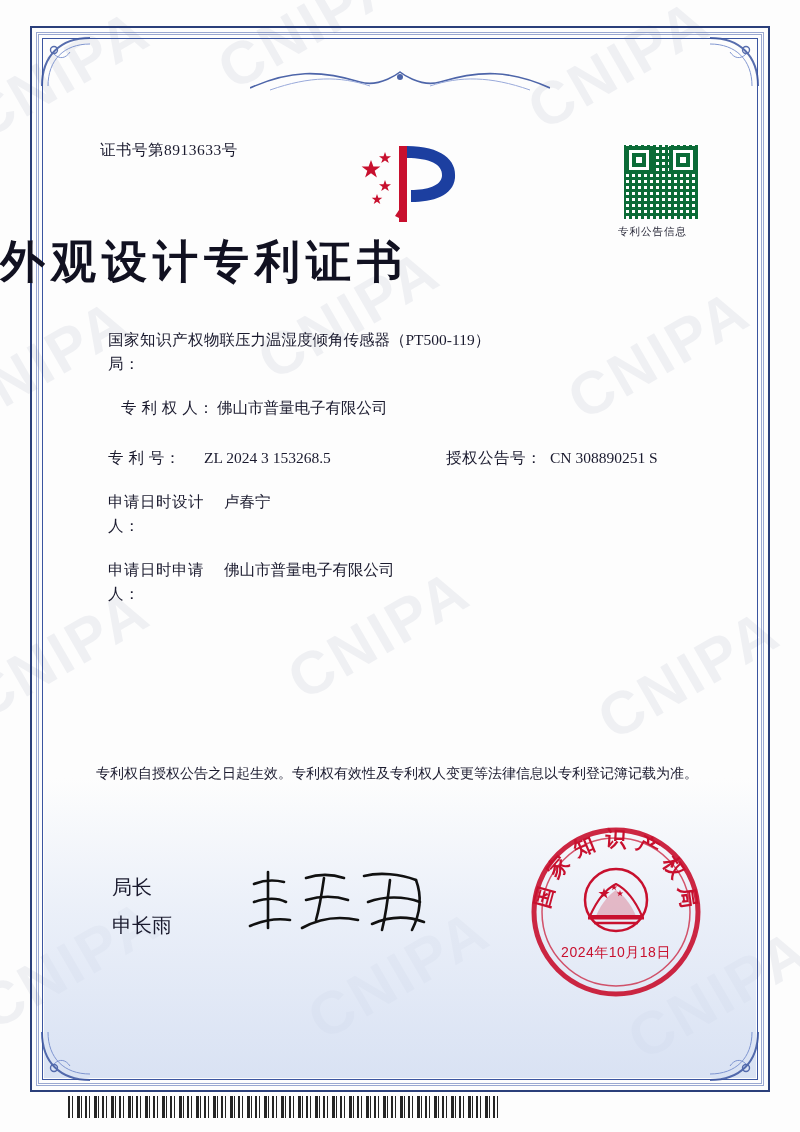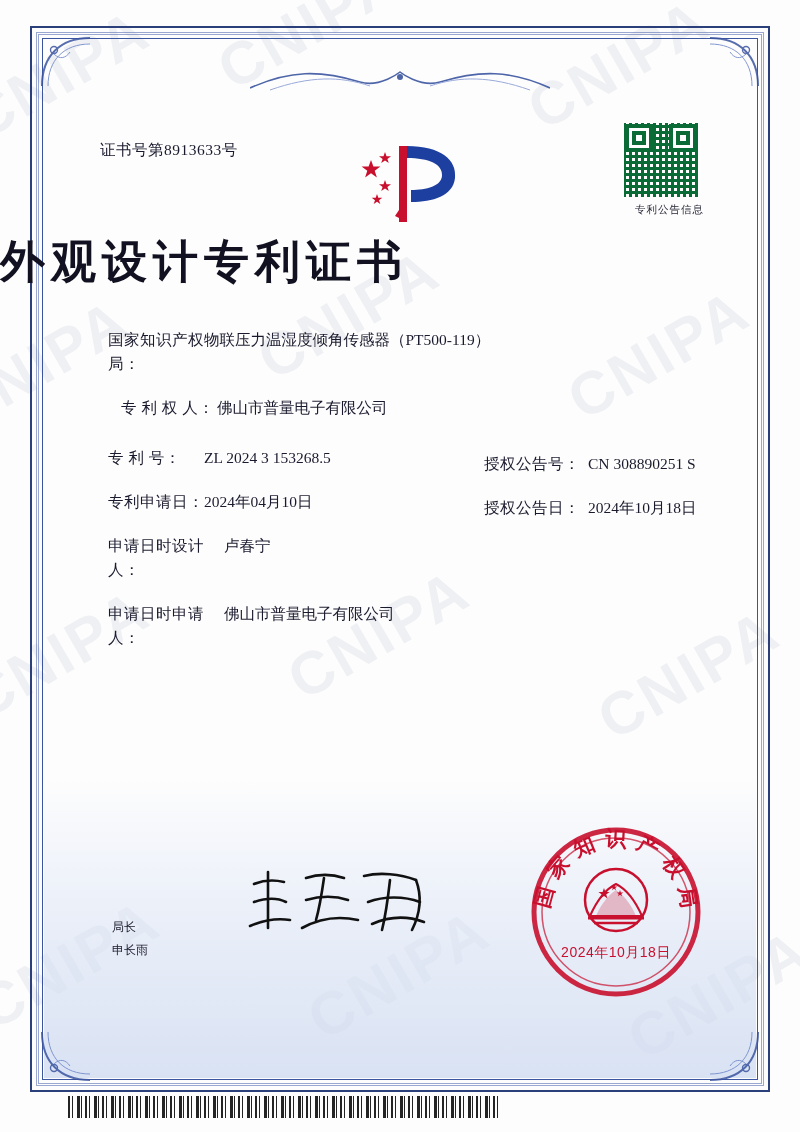--- a/index.html
+++ b/index.html
@@ -113,23 +113,23 @@
     left: 355px;
     top: 138px;
     width: 110px;
     height: 90px;
   }
   .logo svg { width: 100%; height: 100%; display: block; }
 
   .qr-block {
     position: absolute;
     right: 96px;
-    top: 122px;
+    top: 144px;
     width: 86px;
-    text-align: right;
+    text-align: left;
   }
   .qr {
     width: 76px;
     height: 76px;
     margin: 0 auto;
     background-color: #fff;
     background-image:
       repeating-linear-gradient(90deg, #0b6b37 0 3px, transparent 3px 6px),
       repeating-linear-gradient(0deg, #0b6b37 0 3px, transparent 3px 6px);
     background-size: 6px 6px, 6px 6px;
@@ -187,22 +187,21 @@
   .val {
     display: inline-block;
     vertical-align: top;
     max-width: 430px;
     text-align: center;
   }
   .row.two .val { max-width: 210px; }
   .right-part {
     position: absolute;
     left: 338px;
-    top: 6px;
-    margin-left: 38px;
+    top: 0;
   }
   .right-part .lbl2 {
     display: inline-block;
     letter-spacing: 0.5px;
   }
   .right-part .val2 {
     display: inline-block;
     margin-left: 8px;
   }
   .row.name-row { margin-bottom: 26px; margin-left: 13px; }
@@ -216,22 +215,22 @@
     font-size: 14px;
     line-height: 2.0;
     text-align: justify;
   }
   .statement p { margin: 0; }
   .statement p.indent { text-indent: 28px; }
 
   .signature-block {
     position: absolute;
     left: 112px;
-    top: 916px;
-    font-size: 12px;
+    top: 868px;
+    font-size: 20px;
     line-height: 1.9;
   }
   .sig-img {
     position: absolute;
     left: 240px;
     top: 862px;
     width: 200px;
     height: 80px;
   }
   .sig-img svg { width: 100%; height: 100%; display: block; }
@@ -381,38 +380,33 @@
 
 
 
       <div class="row two">
         <span class="lbl">专  利  号：</span><span class="val">ZL 2024 3 153268.5</span>
         <span class="right-part">
           <span class="lbl2">授权公告号：</span><span class="val2">CN 308890251 S</span>
         </span>
       </div>
 
-      <div class="row two">
-        <span class="lbl">专利申请日：</span><span class="val">2024年04月10日</span>
-        <span class="right-part">
-          <span class="lbl2">授权公告日：</span><span class="val2">2024年10月18日</span>
-        </span>
-      </div>
 
       <div class="row">
         <span class="lbl" style="width:116px;">申请日时设计人：</span><span class="val">卢春宁</span>
       </div>
 
       <div class="row" style="margin-bottom:26px;">
         <span class="lbl" style="width:116px;">申请日时申请人：</span><span class="val" style="max-width:470px;">佛山市普量电子有限公司</span>
       </div>
 
     </div>
 
     <div class="statement">
+      <p>专利权自授权公告之日起生效。专利权有效性及专利权人变更等法律信息以专利登记簿记载为准。</p>
     </div>
 
     <div class="signature-block">
       <div>局长</div>
       <div>申长雨</div>
     </div>
 
     <div class="sig-img">
       <svg viewBox="0 0 200 80">
         <g fill="none" stroke="#111" stroke-width="2.6" stroke-linecap="round">

